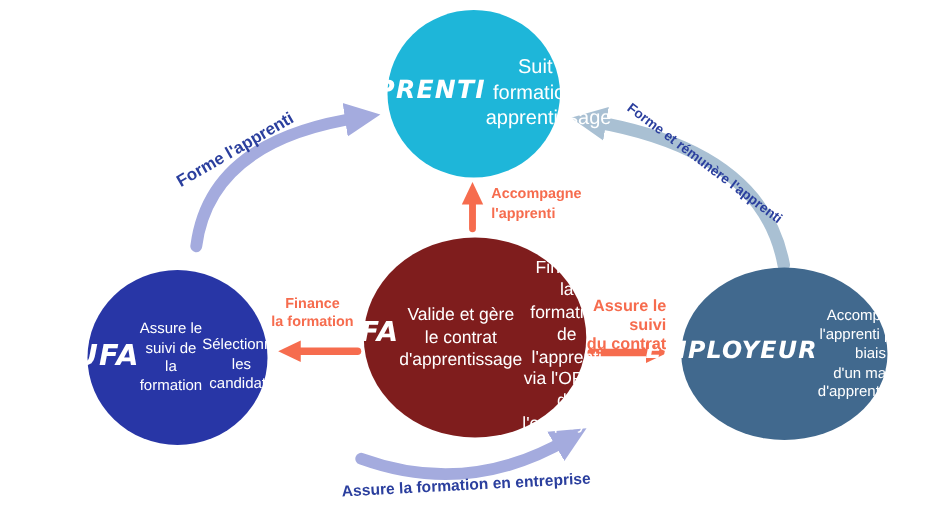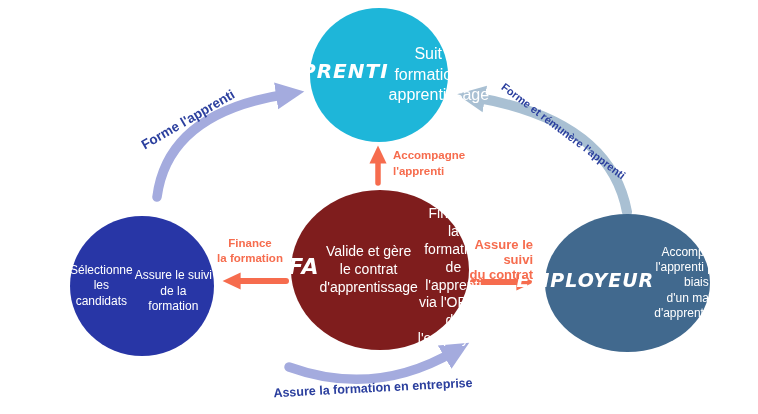--- a/index.html
+++ b/index.html
@@ -116,24 +116,25 @@
   <div class="node node-cfa">
     <div class="node-title">CFA</div>
     <div class="node-body">Valide et gère
 le contrat d'apprentissage</div>
     <div class="node-body">Finance
 la formation de l'apprenti
 via l'OPCO de l'employeur</div>
   </div>
 
   <div class="node node-ufa">
+    <div class="node-title">UFA</div>
+    <div class="node-body">Assure le suivi de la
+formation</div>
     <div class="node-body">Sélectionne les
 candidats</div>
-    <div class="node-body">Assure le suivi de la
-formation</div>
   </div>
 
   <div class="node node-employeur">
     <div class="node-title">EMPLOYEUR</div>
     <div class="node-body">Accompagne
 l'apprenti par le biais
 d'un maître
 d'apprentissage</div>
   </div>
 

